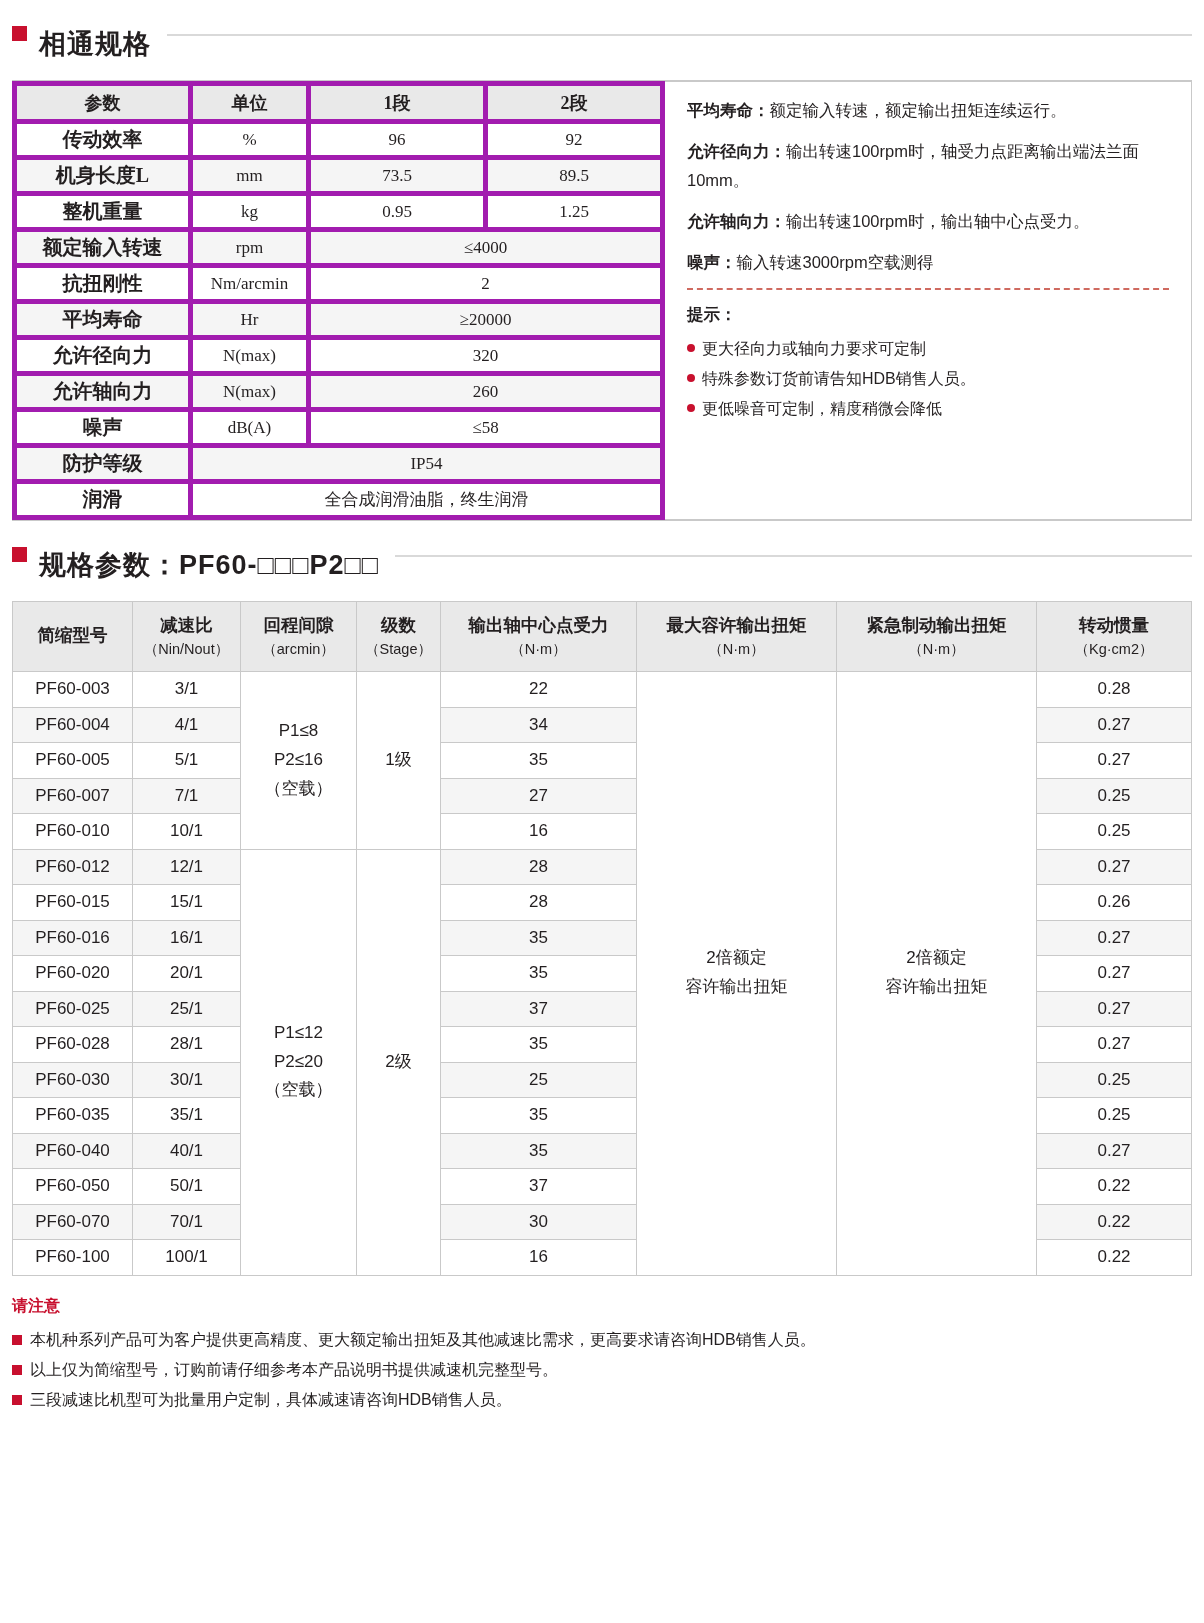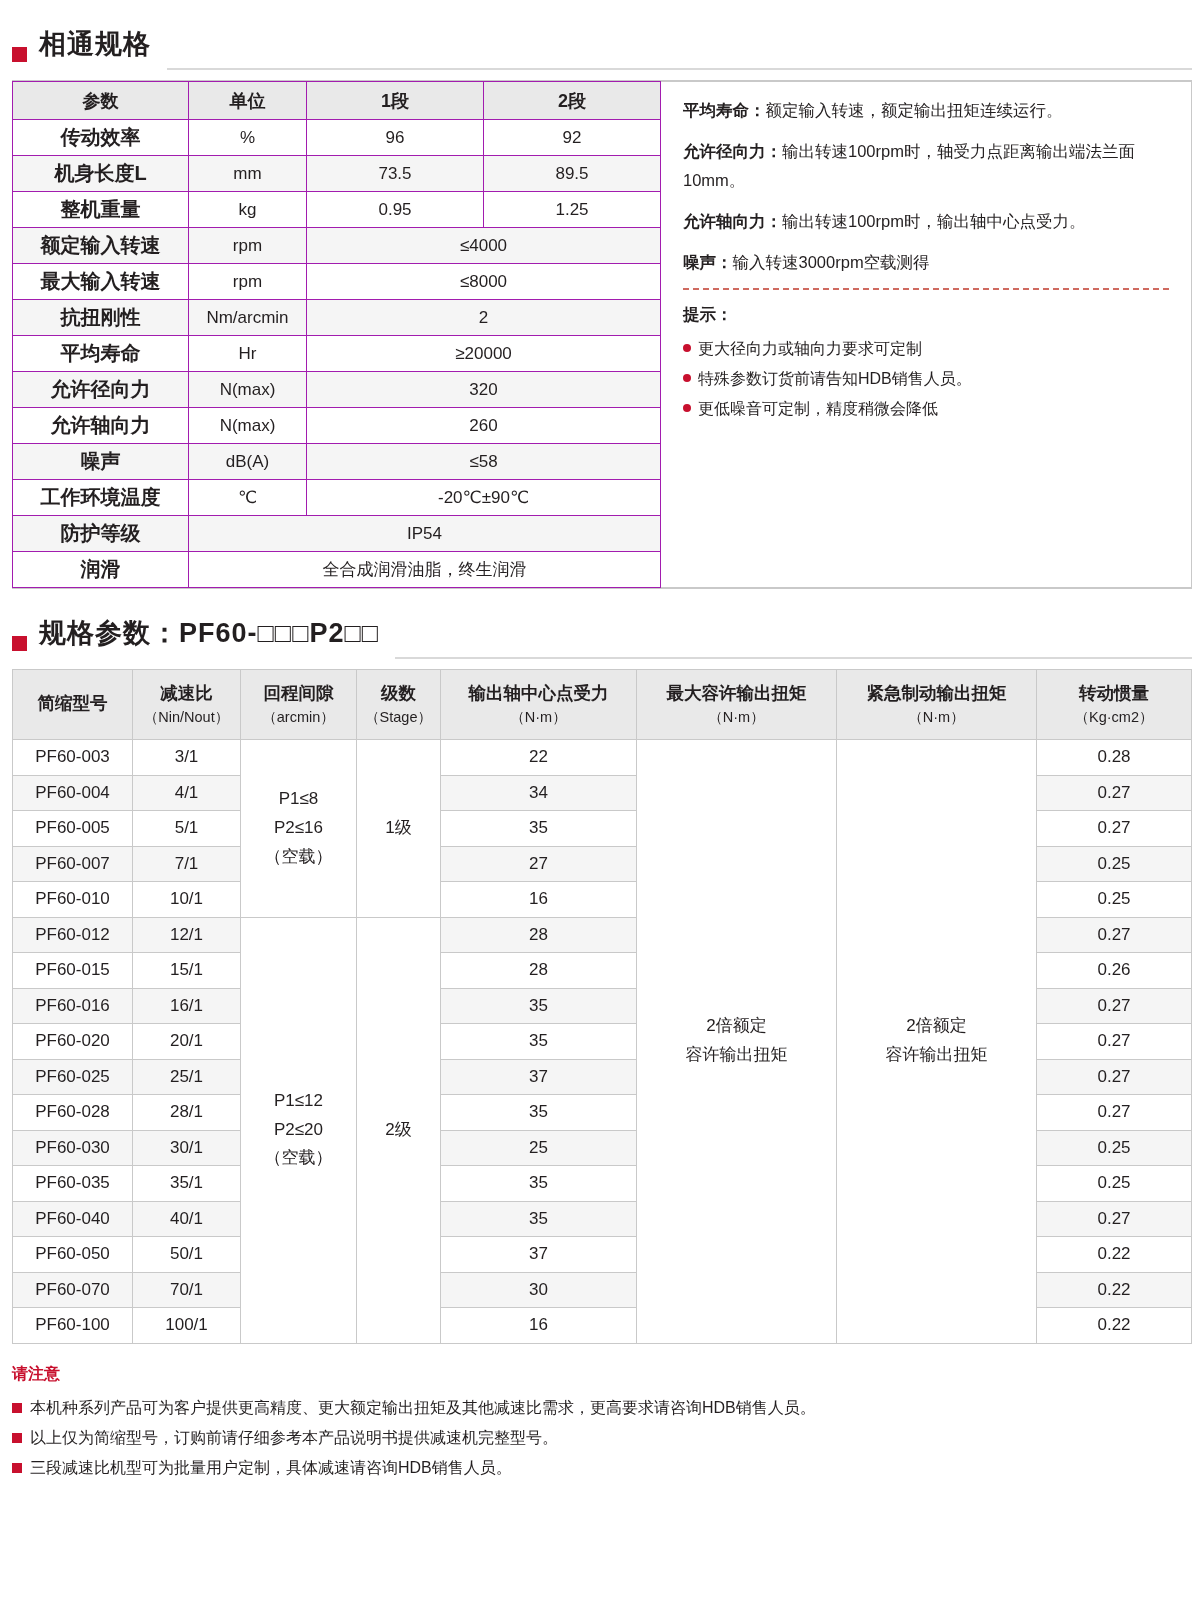--- a/index.html
+++ b/index.html
@@ -17,21 +17,21 @@
   .page {
     position: relative;
     width: 1204px;
     padding: 0;
     box-sizing: border-box;
   }
 
   
   .section-head {
     display: flex;
-    align-items: flex-end;
+    align-items: flex-start;
     padding: 0 12px;
     margin-top: 26px;
   }
   .section-head .sq {
     width: 15px;
     height: 15px;
     background: #c8102e;
     margin-right: 12px;
     flex: 0 0 auto;
   }
@@ -58,27 +58,28 @@
     align-items: stretch;
     border-top: 1px solid #c9c9c9;
     border-bottom: 1px solid #c9c9c9;
   }
   table.t1 {
     border-collapse: collapse;
     width: 648px;
     table-layout: fixed;
   }
   table.t1 td, table.t1 th {
-    border: 1px solid #a21caf;
+    border: 5px solid #a21caf;
     height: 36px;
     font-size: 17px;
     text-align: center;
     vertical-align: middle;
     padding: 0 4px;
     box-sizing: border-box;
+    font-family: Liberation Serif, serif;
   }
   table.t1 thead th {
     background: #e9e9e9;
     font-weight: bold;
     font-size: 18px;
     height: 38px;
   }
   table.t1 td.param {
     font-weight: bold;
     background: #fff;
@@ -229,25 +230,20 @@
           <td>kg</td>
           <td>0.95</td>
           <td>1.25</td>
         </tr>
         <tr>
           <td class="param">额定输入转速</td>
           <td>rpm</td>
           <td colspan="2">≤4000</td>
         </tr>
         <tr>
-          <td class="param">最大输入转速</td>
-          <td>rpm</td>
-          <td colspan="2">≤8000</td>
-        </tr>
-        <tr>
           <td class="param">抗扭刚性</td>
           <td>Nm/arcmin</td>
           <td colspan="2">2</td>
         </tr>
         <tr>
           <td class="param">平均寿命</td>
           <td>Hr</td>
           <td colspan="2">≥20000</td>
         </tr>
         <tr>
@@ -257,25 +253,20 @@
         </tr>
         <tr>
           <td class="param">允许轴向力</td>
           <td>N(max)</td>
           <td colspan="2">260</td>
         </tr>
         <tr>
           <td class="param">噪声</td>
           <td>dB(A)</td>
           <td colspan="2">≤58</td>
-        </tr>
-        <tr>
-          <td class="param">工作环境温度</td>
-          <td>℃</td>
-          <td colspan="2">-20℃±90℃</td>
         </tr>
         <tr>
           <td class="param">防护等级</td>
           <td colspan="3">IP54</td>
         </tr>
         <tr>
           <td class="param">润滑</td>
           <td colspan="3">全合成润滑油脂，终生润滑</td>
         </tr>
       </tbody>

